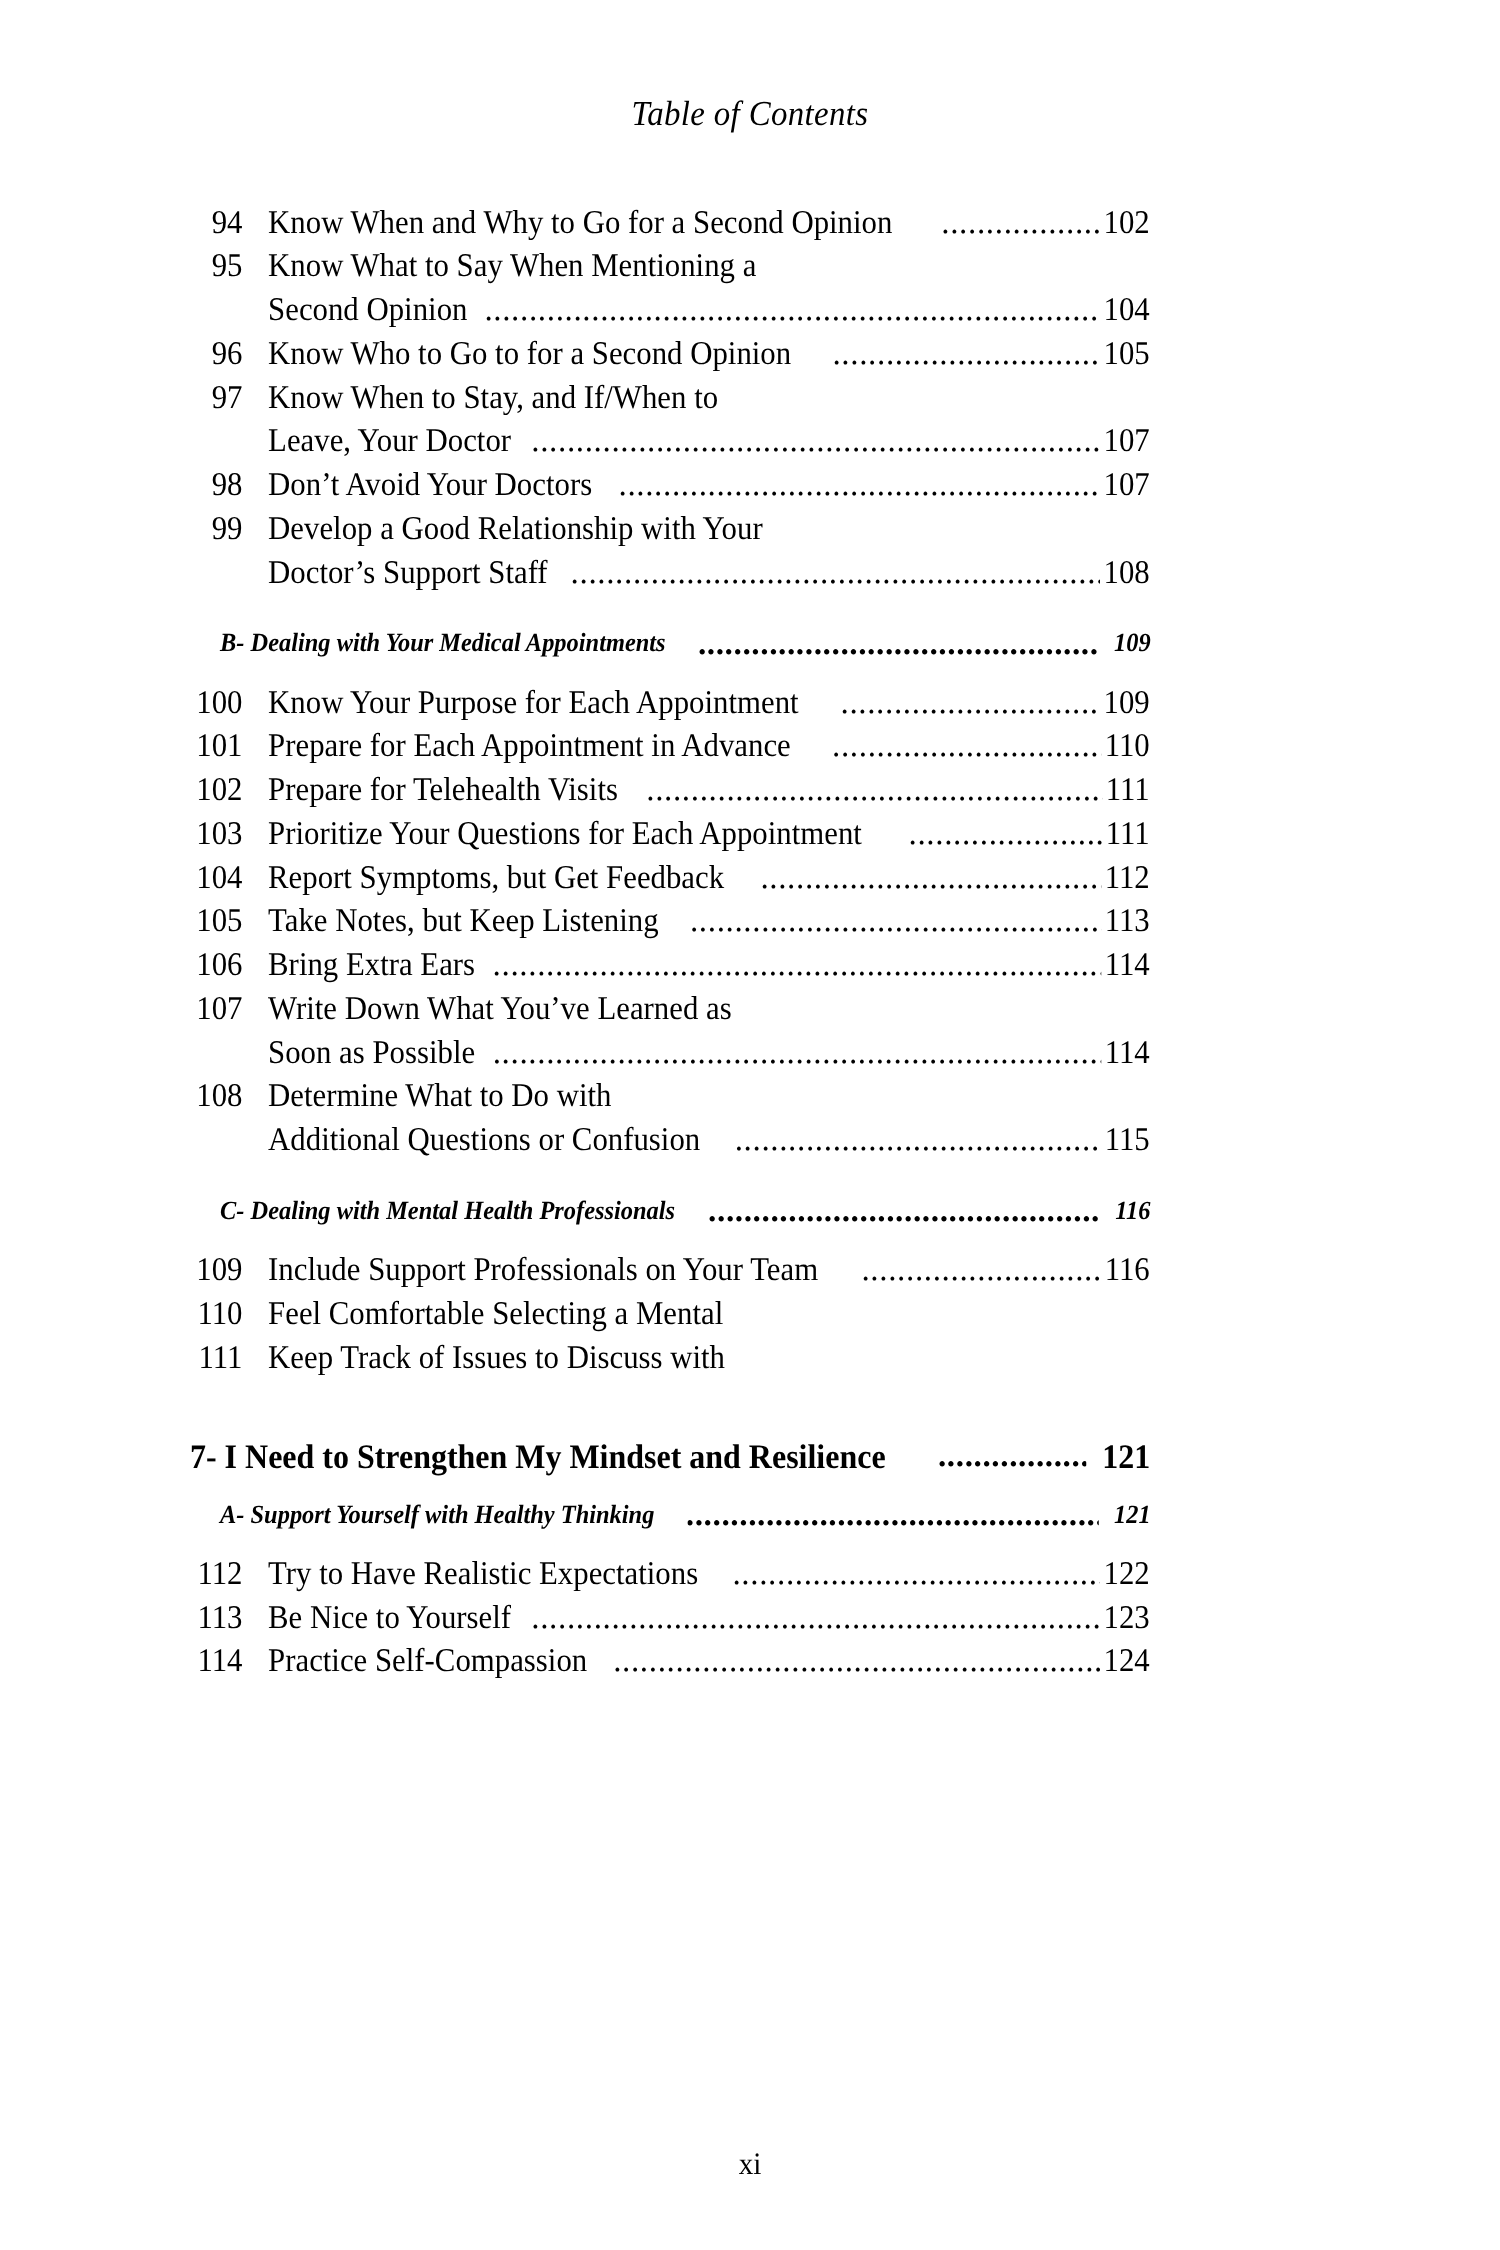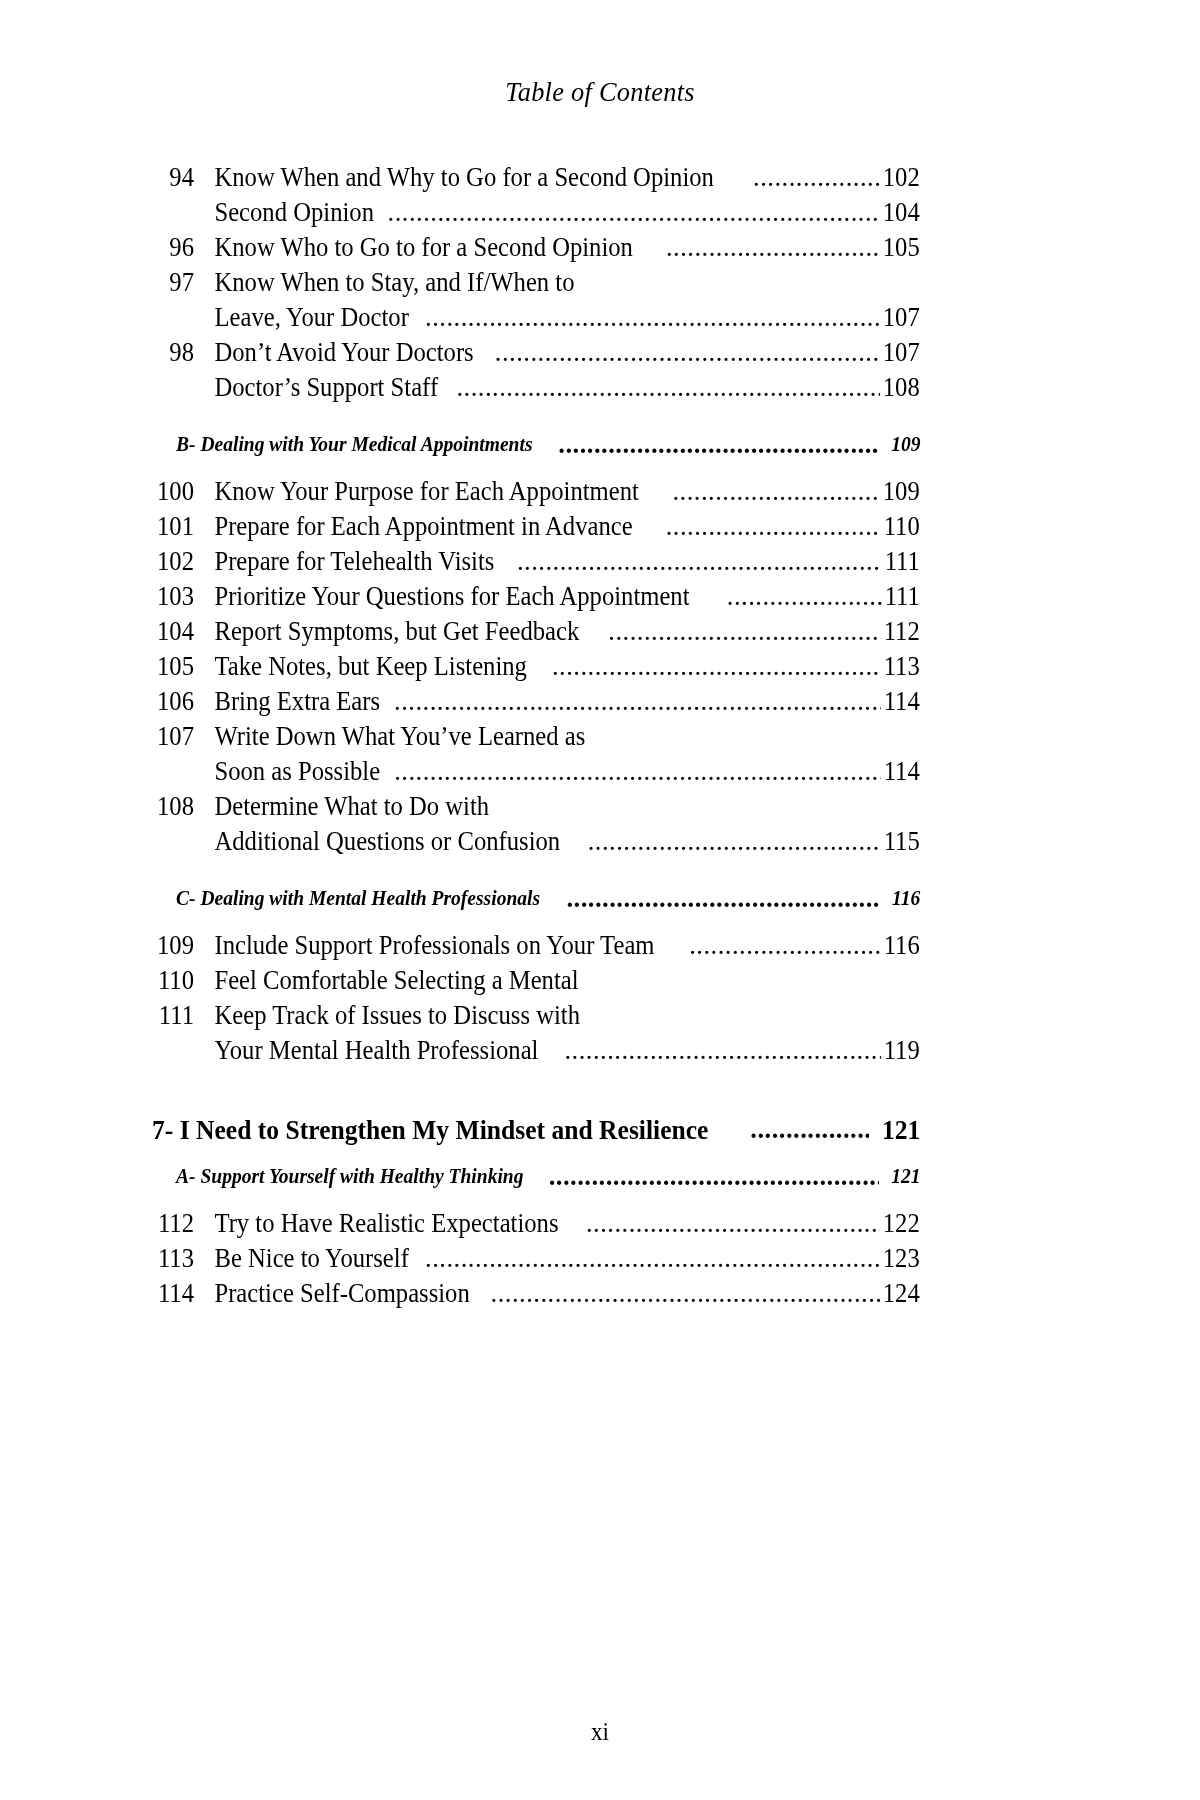--- a/index.html
+++ b/index.html
@@ -156,20 +156,25 @@
 
   <div class="running-head">Table of Contents</div>
 
   <div class="toc" id="toc-list">
       <div class="row entry">
         <span class="num">94</span>
         <span class="title">Know When and Why to Go for a Second Opinion</span>
         <span class="leader tight"></span>
         <span class="pageno">102</span>
       </div>
+      <div class="row entry">
+        <span class="num">95</span>
+        <span class="title">Know What to Say When Mentioning a</span>
+        <span class="leader nodots"></span>
+      </div>
       <div class="row entry cont">
         <span class="num">95</span>
         <span class="title">Second Opinion</span>
         <span class="leader"></span>
         <span class="pageno">104</span>
       </div>
       <div class="row entry">
         <span class="num">96</span>
         <span class="title">Know Who to Go to for a Second Opinion</span>
         <span class="leader"></span>
@@ -185,20 +190,25 @@
         <span class="title">Leave, Your Doctor</span>
         <span class="leader"></span>
         <span class="pageno">107</span>
       </div>
       <div class="row entry">
         <span class="num">98</span>
         <span class="title">Don’t Avoid Your Doctors</span>
         <span class="leader"></span>
         <span class="pageno">107</span>
       </div>
+      <div class="row entry">
+        <span class="num">99</span>
+        <span class="title">Develop a Good Relationship with Your</span>
+        <span class="leader nodots"></span>
+      </div>
       <div class="row entry cont">
         <span class="num">99</span>
         <span class="title">Doctor’s Support Staff</span>
         <span class="leader"></span>
         <span class="pageno">108</span>
       </div>
       <div class="row section">
         <span class="title">B- Dealing with Your Medical Appointments</span>
         <span class="leader"></span>
         <span class="pageno">109</span>
@@ -281,26 +291,20 @@
       <div class="row entry">
         <span class="num">110</span>
         <span class="title">Feel Comfortable Selecting a Mental</span>
         <span class="leader nodots"></span>
       </div>
       <div class="row entry">
         <span class="num">111</span>
         <span class="title">Keep Track of Issues to Discuss with</span>
         <span class="leader nodots"></span>
       </div>
-      <div class="row entry cont">
-        <span class="num">111</span>
-        <span class="title">Your Mental Health Professional</span>
-        <span class="leader"></span>
-        <span class="pageno">119</span>
-      </div>
       <div class="row chapter">
         <span class="title">7- I Need to Strengthen My Mindset and Resilience</span>
         <span class="leader"></span>
         <span class="pageno">121</span>
       </div>
       <div class="row section">
         <span class="title">A- Support Yourself with Healthy Thinking</span>
         <span class="leader"></span>
         <span class="pageno">121</span>
       </div>

